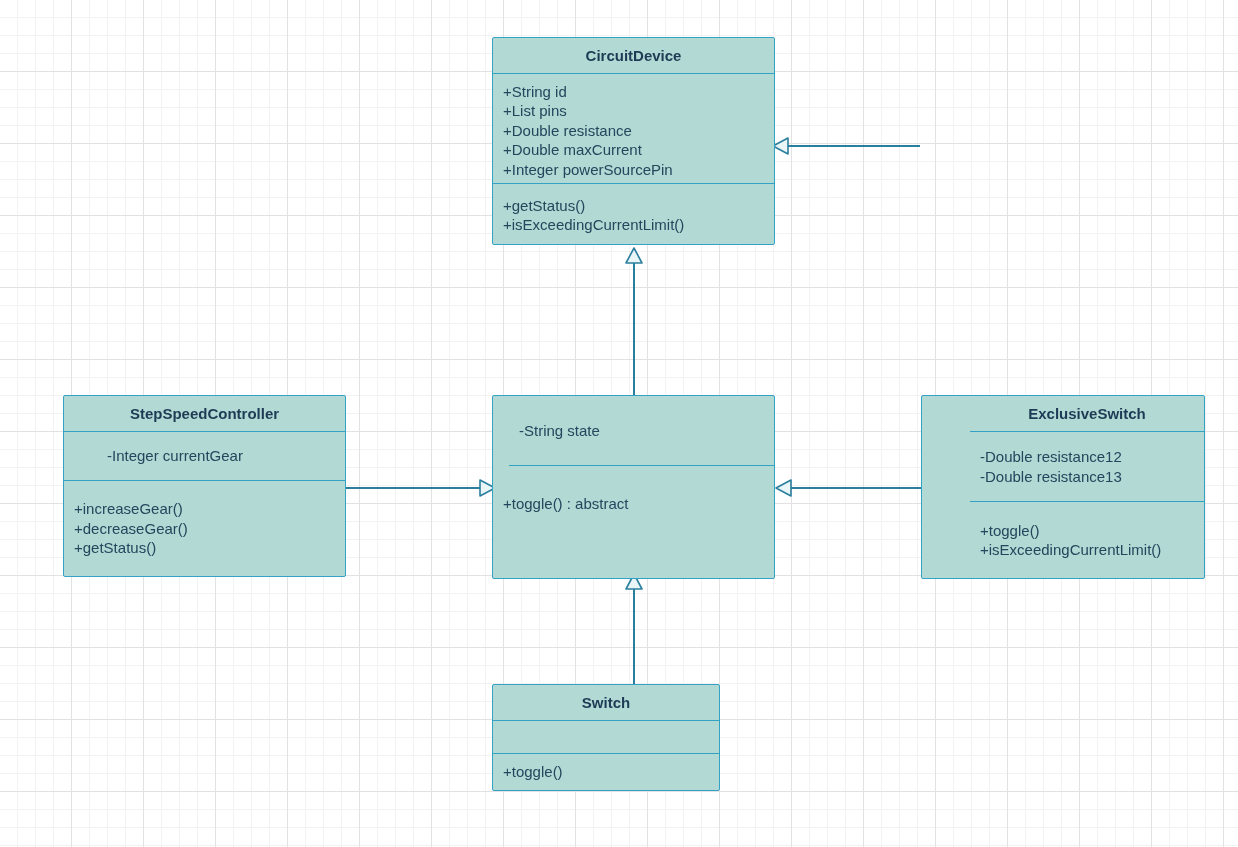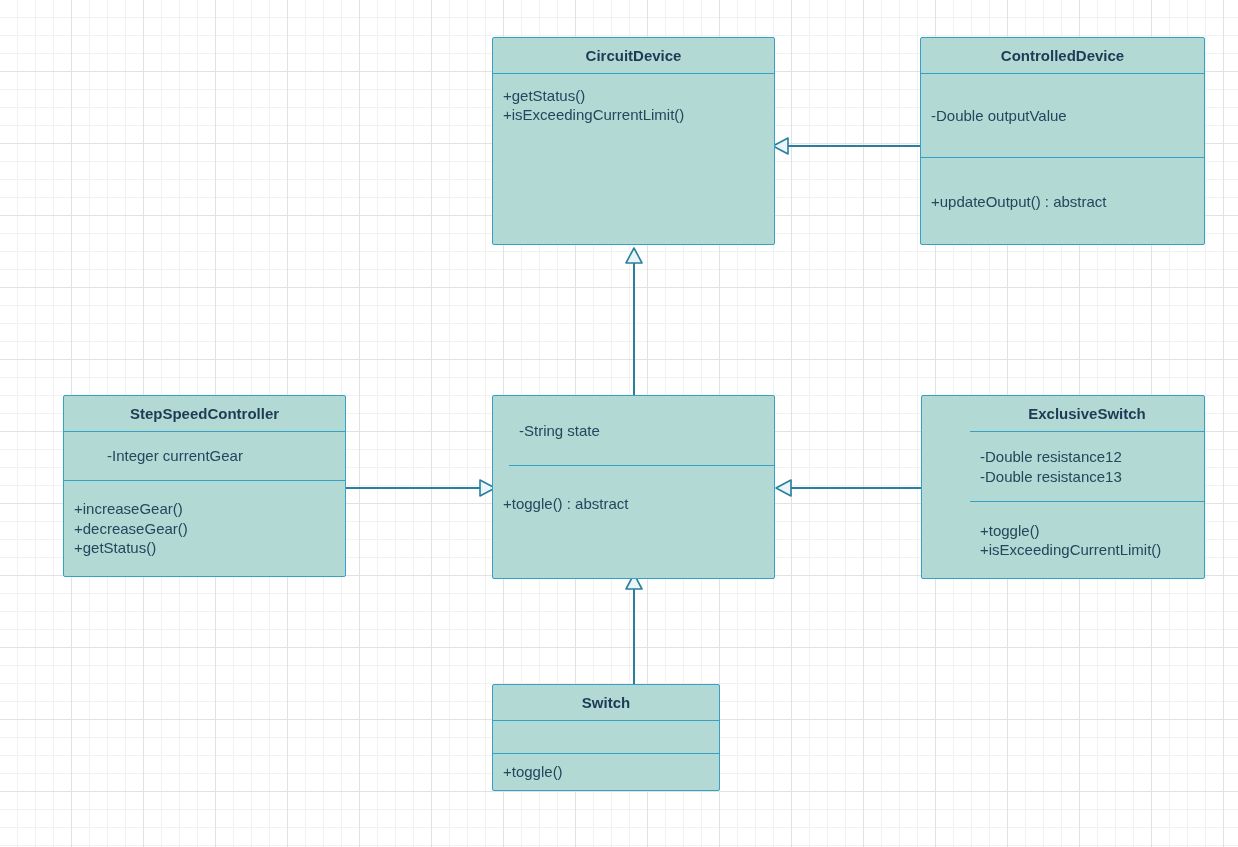--- a/index.html
+++ b/index.html
@@ -97,35 +97,33 @@
     <path d="M1 10 L16 2 L16 18 Z" fill="#eaf5f7" stroke="#2b7f9e" stroke-width="1.6" stroke-linejoin="round"></path>
   </svg>
 
   <div class="edge-line v" style="left:633px; top:588px; width:1.6px; height:138px;"></div>
   <svg class="tri" style="left:624px; top:572px; width:20px; height:20px;" viewBox="0 0 20 20">
     <path d="M10 2 L18 17 L2 17 Z" fill="#eaf5f7" stroke="#2b7f9e" stroke-width="1.6" stroke-linejoin="round"></path>
   </svg>
 
   <div class="uml-class" style="left:492px; top:37px; width:283px; height:208px;">
     <div class="uml-title" style="height:36px;">CircuitDevice</div>
+    <div class="uml-compartment divider" style="height:110px; padding-top:4px;">
+      <div class="uml-member">+String id</div>
+      <div class="uml-member">+List pins</div>
+      <div class="uml-member">+Double resistance</div>
+      <div class="uml-member">+Double maxCurrent</div>
+      <div class="uml-member">+Integer powerSourcePin</div>
+    </div>
     <div class="uml-compartment" style="height:62px;">
       <div class="uml-member">+getStatus()</div>
       <div class="uml-member">+isExceedingCurrentLimit()</div>
     </div>
   </div>
 
-  <div class="uml-class" style="left:920px; top:37px; width:285px; height:208px;">
-    <div class="uml-title" style="height:36px;">ControlledDevice</div>
-    <div class="uml-compartment divider" style="height:84px;">
-      <div class="uml-member">-Double outputValue</div>
-    </div>
-    <div class="uml-compartment" style="height:88px;">
-      <div class="uml-member">+updateOutput() : abstract</div>
-    </div>
-  </div>
 
   <div class="uml-class" style="left:63px; top:395px; width:283px; height:182px;">
     <div class="uml-title" style="height:36px;">StepSpeedController</div>
     <div class="uml-compartment divider" style="height:49px;padding-left:43px;">
       <div class="uml-member">-Integer currentGear</div>
     </div>
     <div class="uml-compartment" style="height:95px;">
       <div class="uml-member">+increaseGear()</div>
       <div class="uml-member">+decreaseGear()</div>
       <div class="uml-member">+getStatus()</div>

